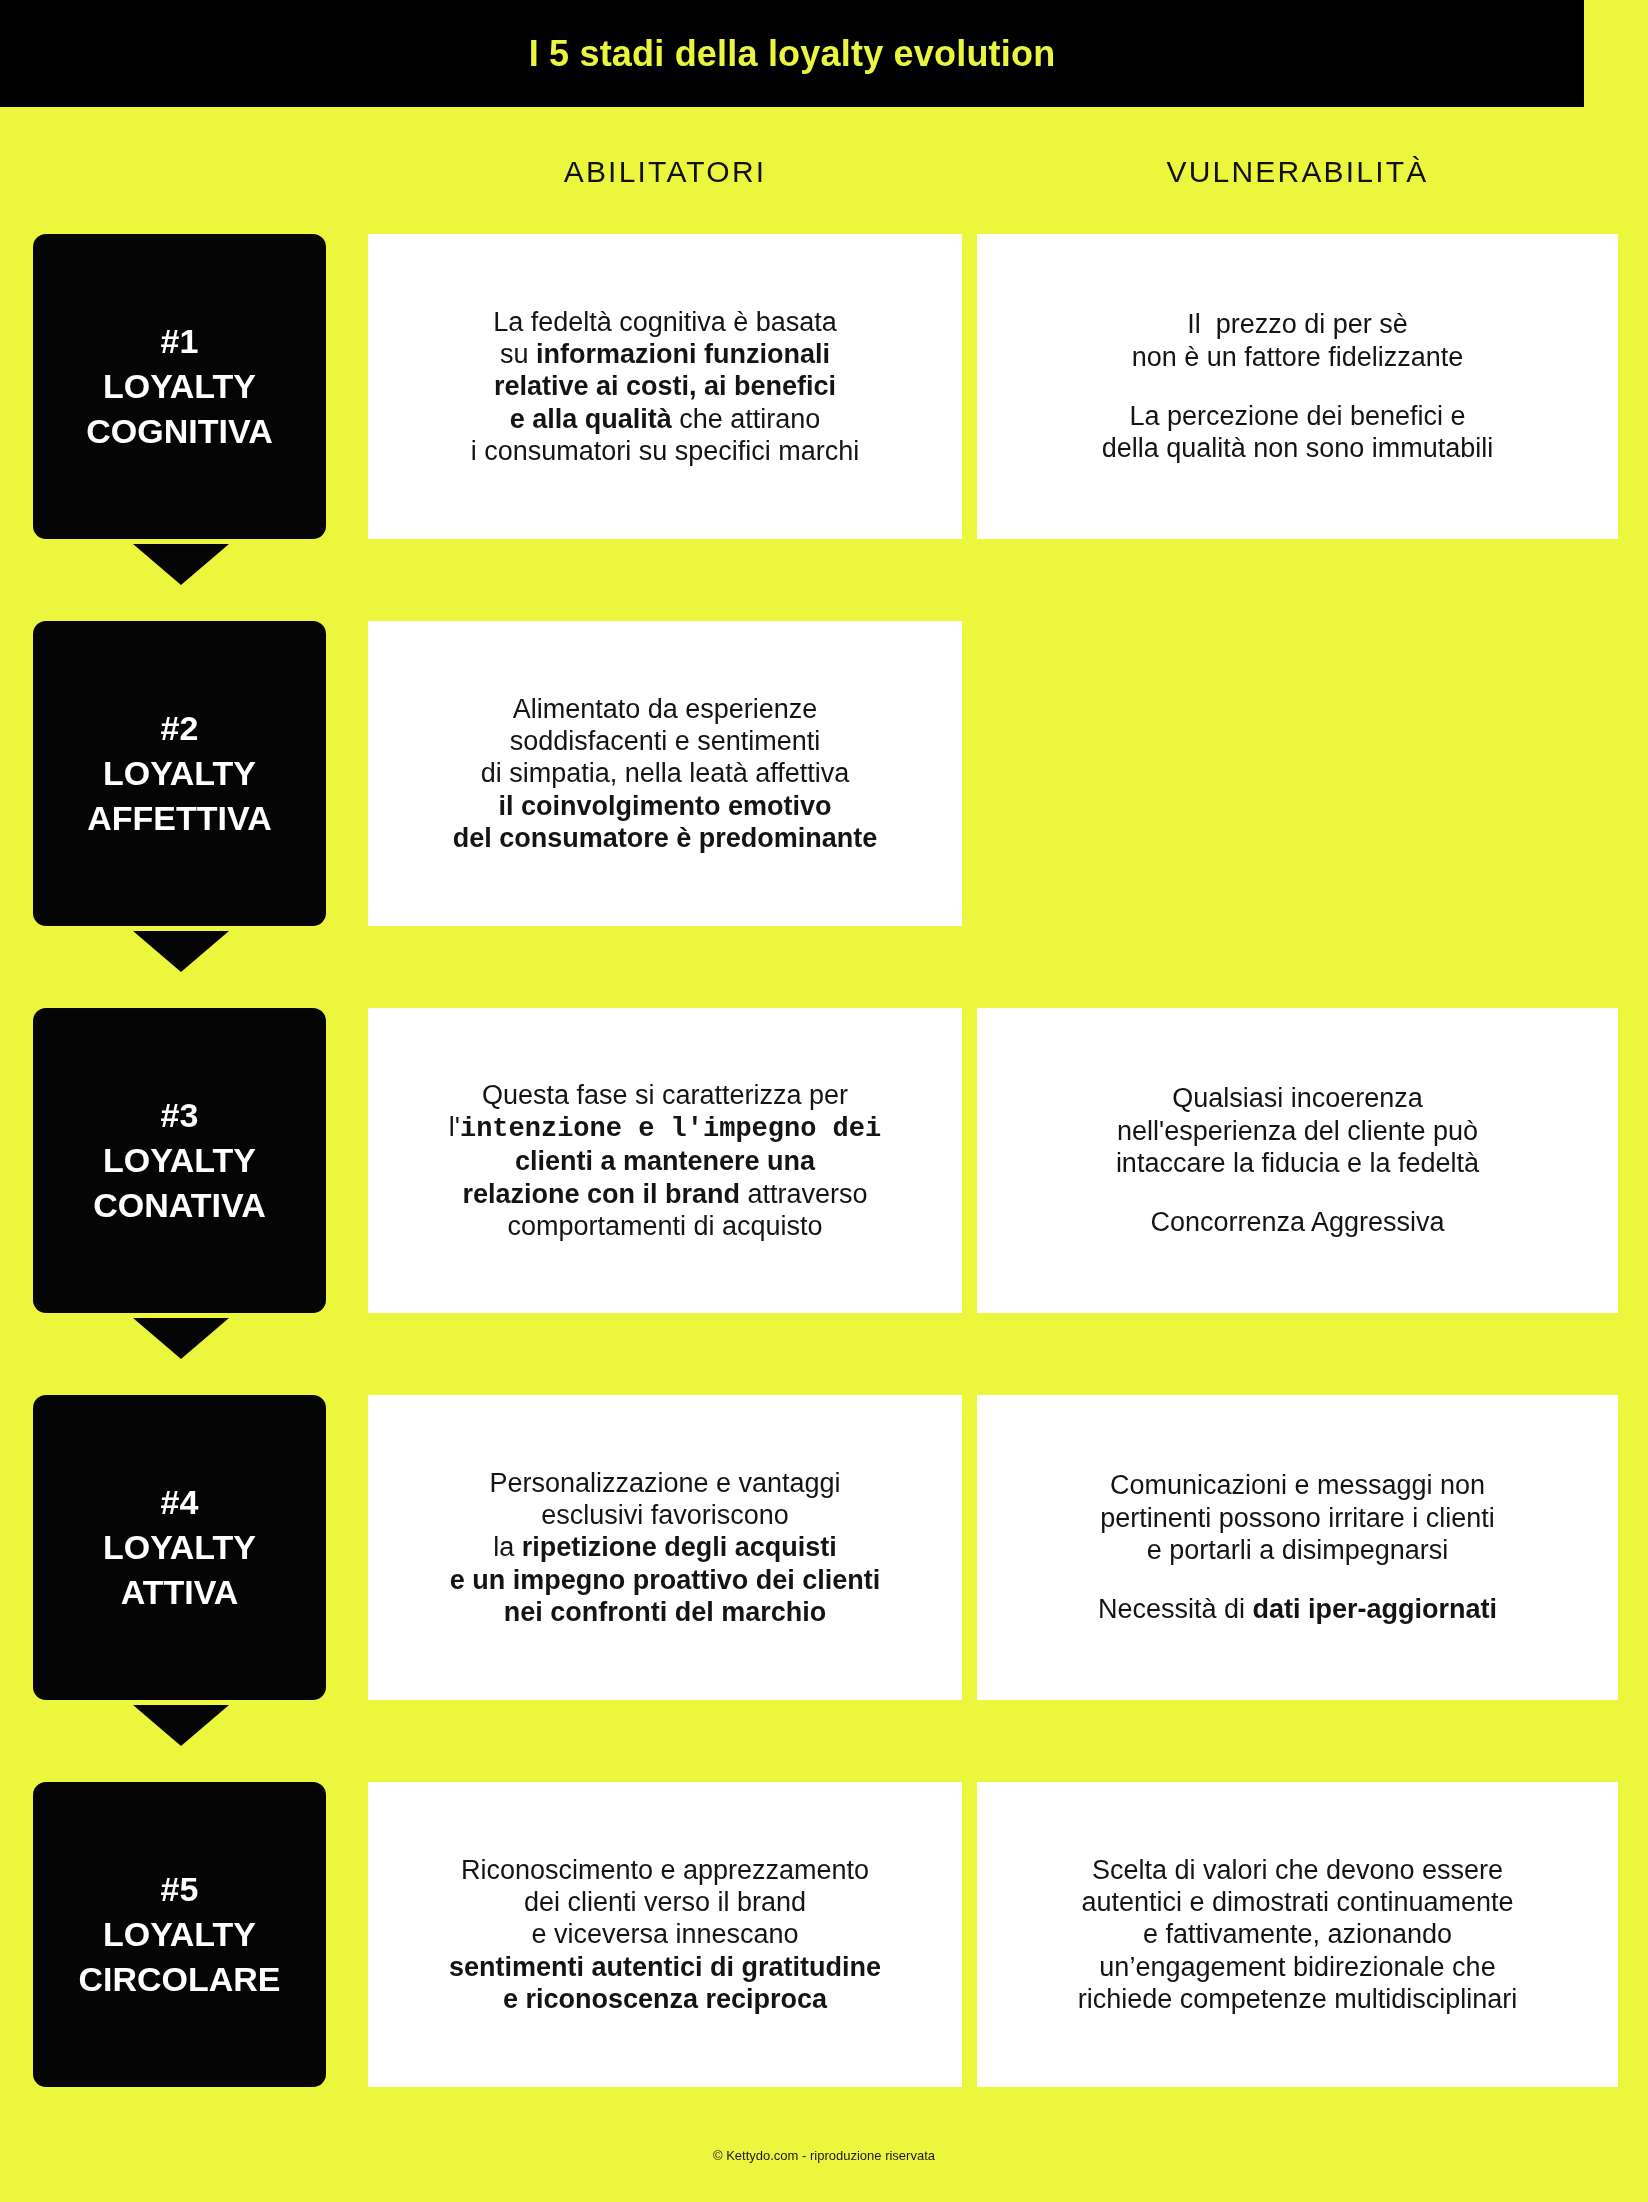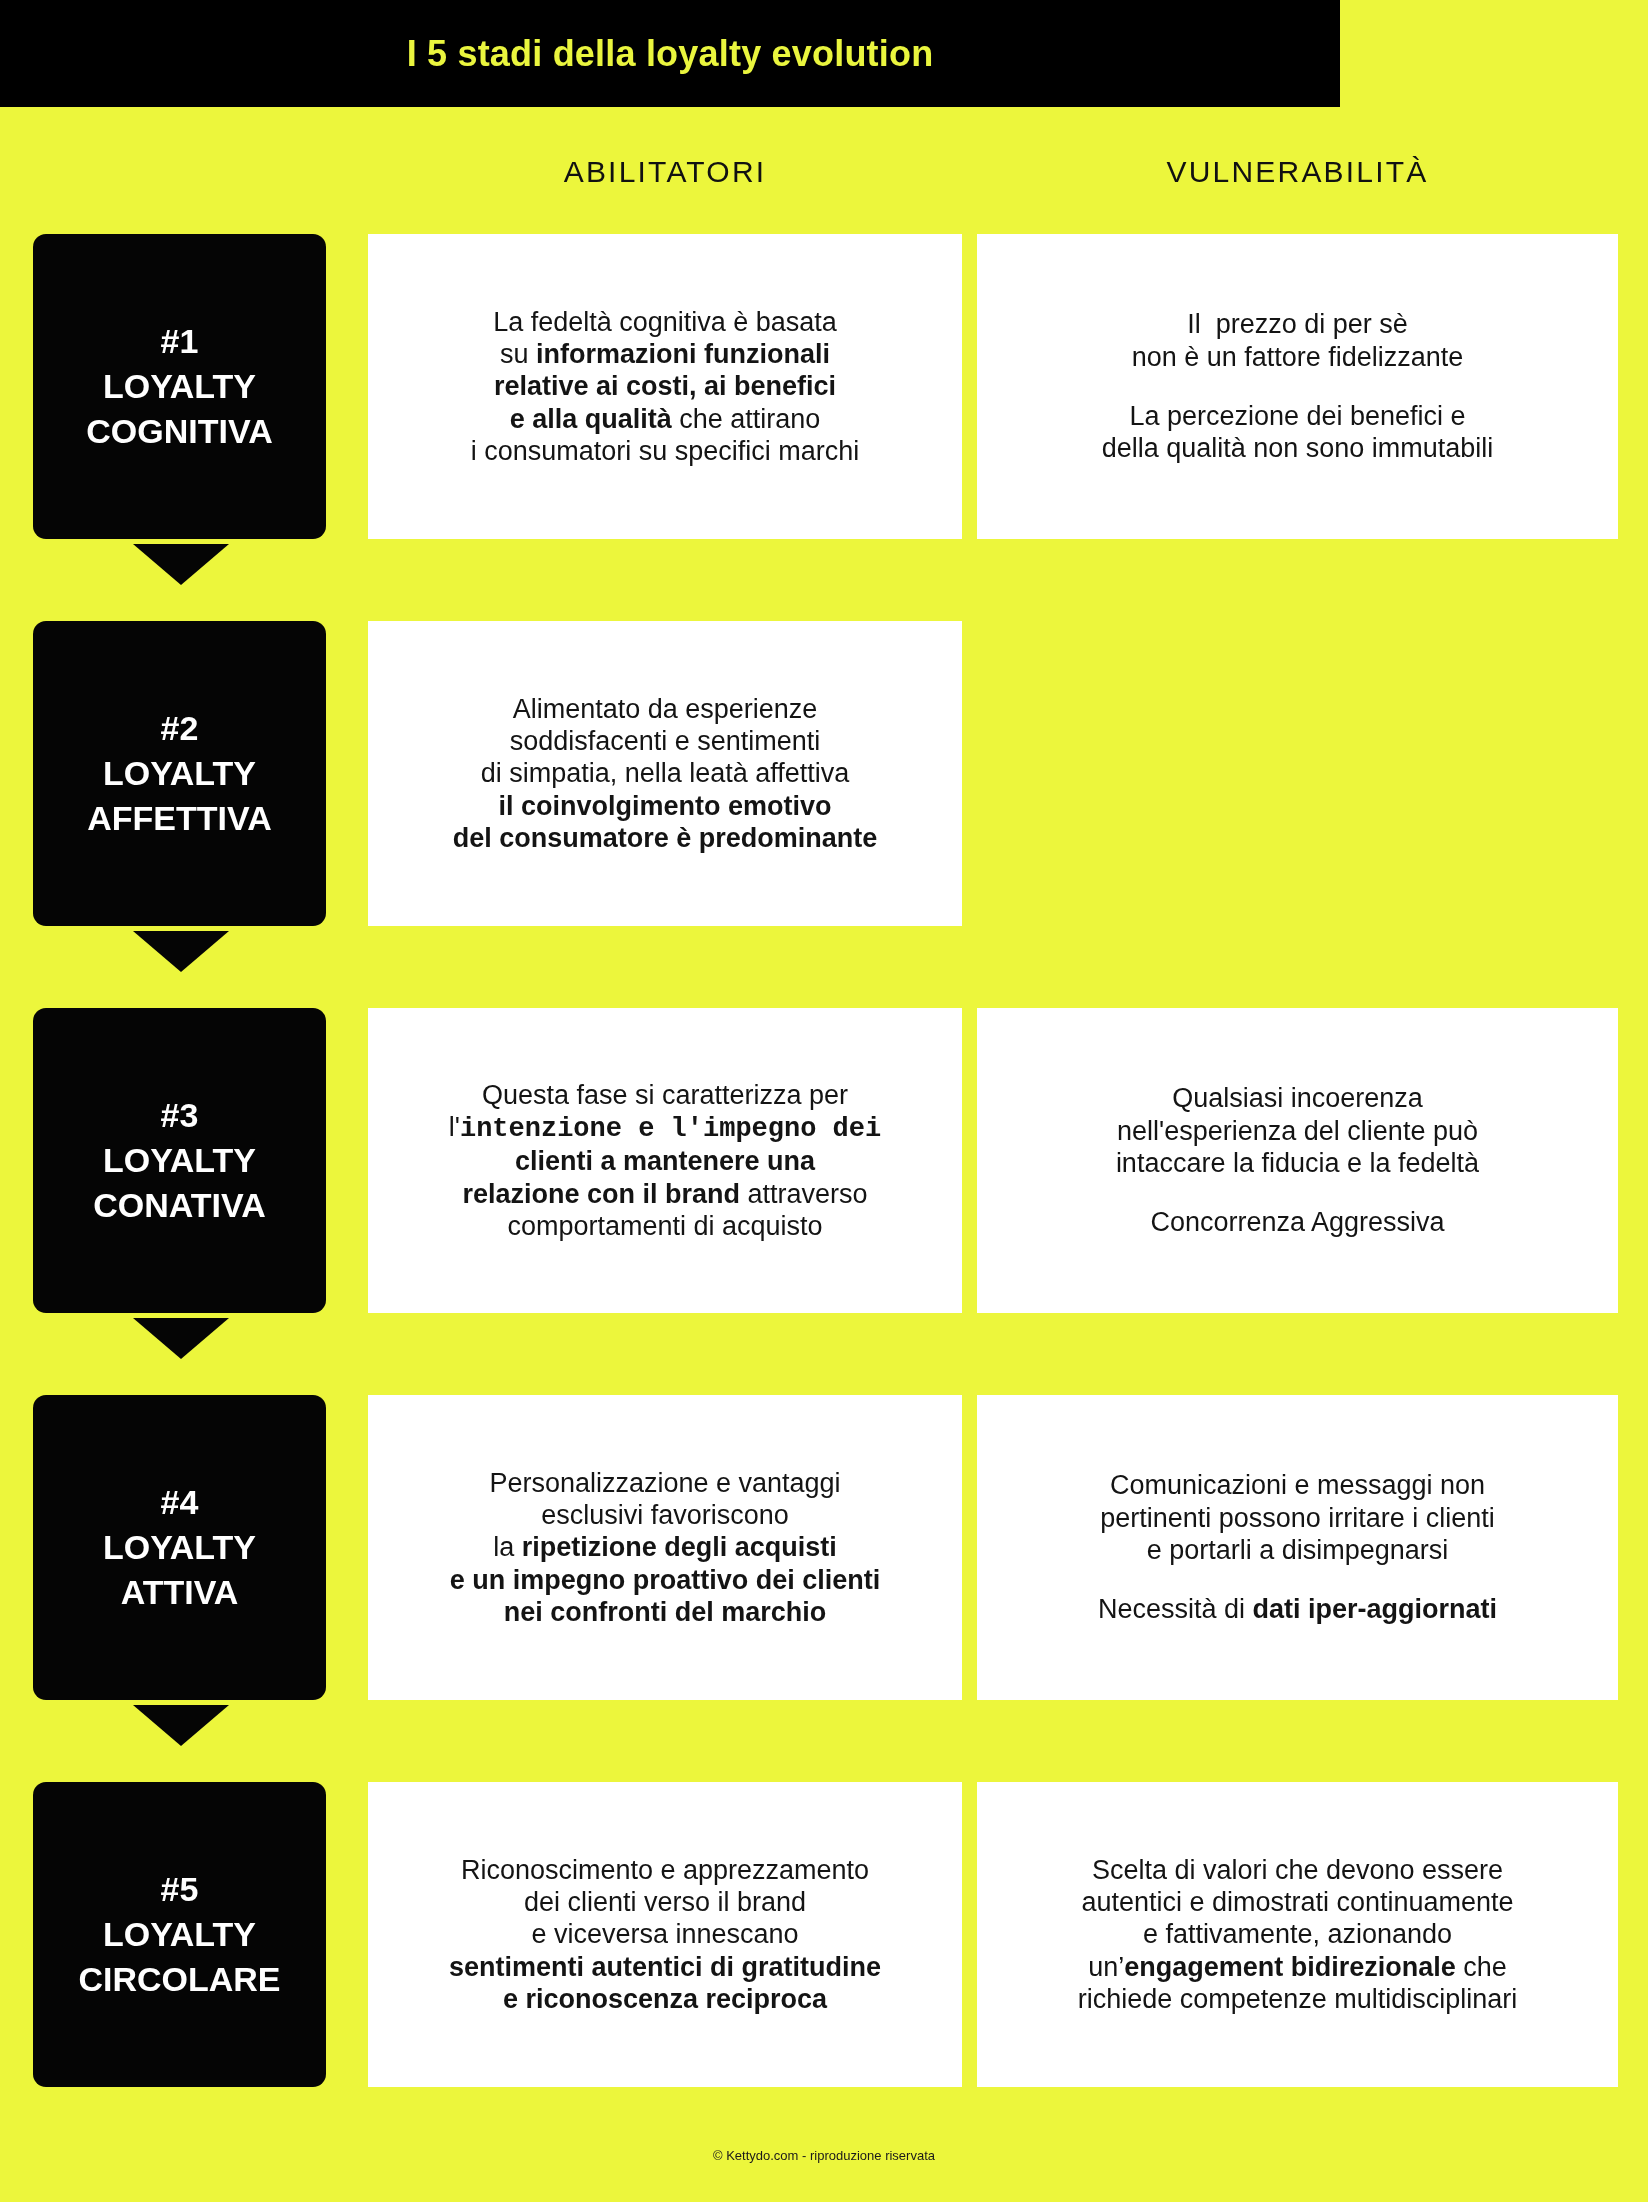--- a/index.html
+++ b/index.html
@@ -6,21 +6,21 @@
   body{
     width:1648px;height:2203px;
     background:#ECF63C;
     font-family:"Liberation Sans","DejaVu Sans",sans-serif;
     overflow:hidden;
   }
   .page{position:relative;width:1648px;height:2203px;background:#ECF63C;}
 
   
   .header{
-    position:absolute;left:0;top:0;width:1340px;height:107px;
+    position:absolute;left:0;top:0;width:1584px;height:107px;
     background:#000;display:flex;align-items:center;justify-content:center;
   }
   .header-title{
     color:#EAF53E;font-size:36px;font-weight:bold;letter-spacing:0.2px;
     font-family:"Liberation Sans","DejaVu Sans",sans-serif;
   }
 
   
   .colheads{position:absolute;left:0;top:155px;width:1648px;height:48px;}
   .colhead{
@@ -179,21 +179,21 @@
           <div class="line">Riconoscimento e apprezzamento</div>
           <div class="line">dei clienti verso il brand</div>
           <div class="line">e viceversa innescano</div>
           <div class="line b">sentimenti autentici di gratitudine</div>
           <div class="line b">e riconoscenza reciproca</div>
         </div>
         <div class="card vulns">
           <div class="line">Scelta di valori che devono essere</div>
           <div class="line">autentici e dimostrati continuamente</div>
           <div class="line">e fattivamente, azionando</div>
-          <div class="line"><span>un’</span><span style="font-weight: bold; text-align: right;">engagement bidirezionale</span><span> che</span></div>
+          <div class="line"><span>un’</span><span style="font-weight: normal; text-align: right;">engagement bidirezionale</span><span> che</span></div>
           <div class="line">richiede competenze multidisciplinari</div>
         </div>
       </div>
     </div>
 
   <div class="footer">
     <span class="footer-text">© Kettydo.com - riproduzione riservata</span>
   </div>
 
 </div>

